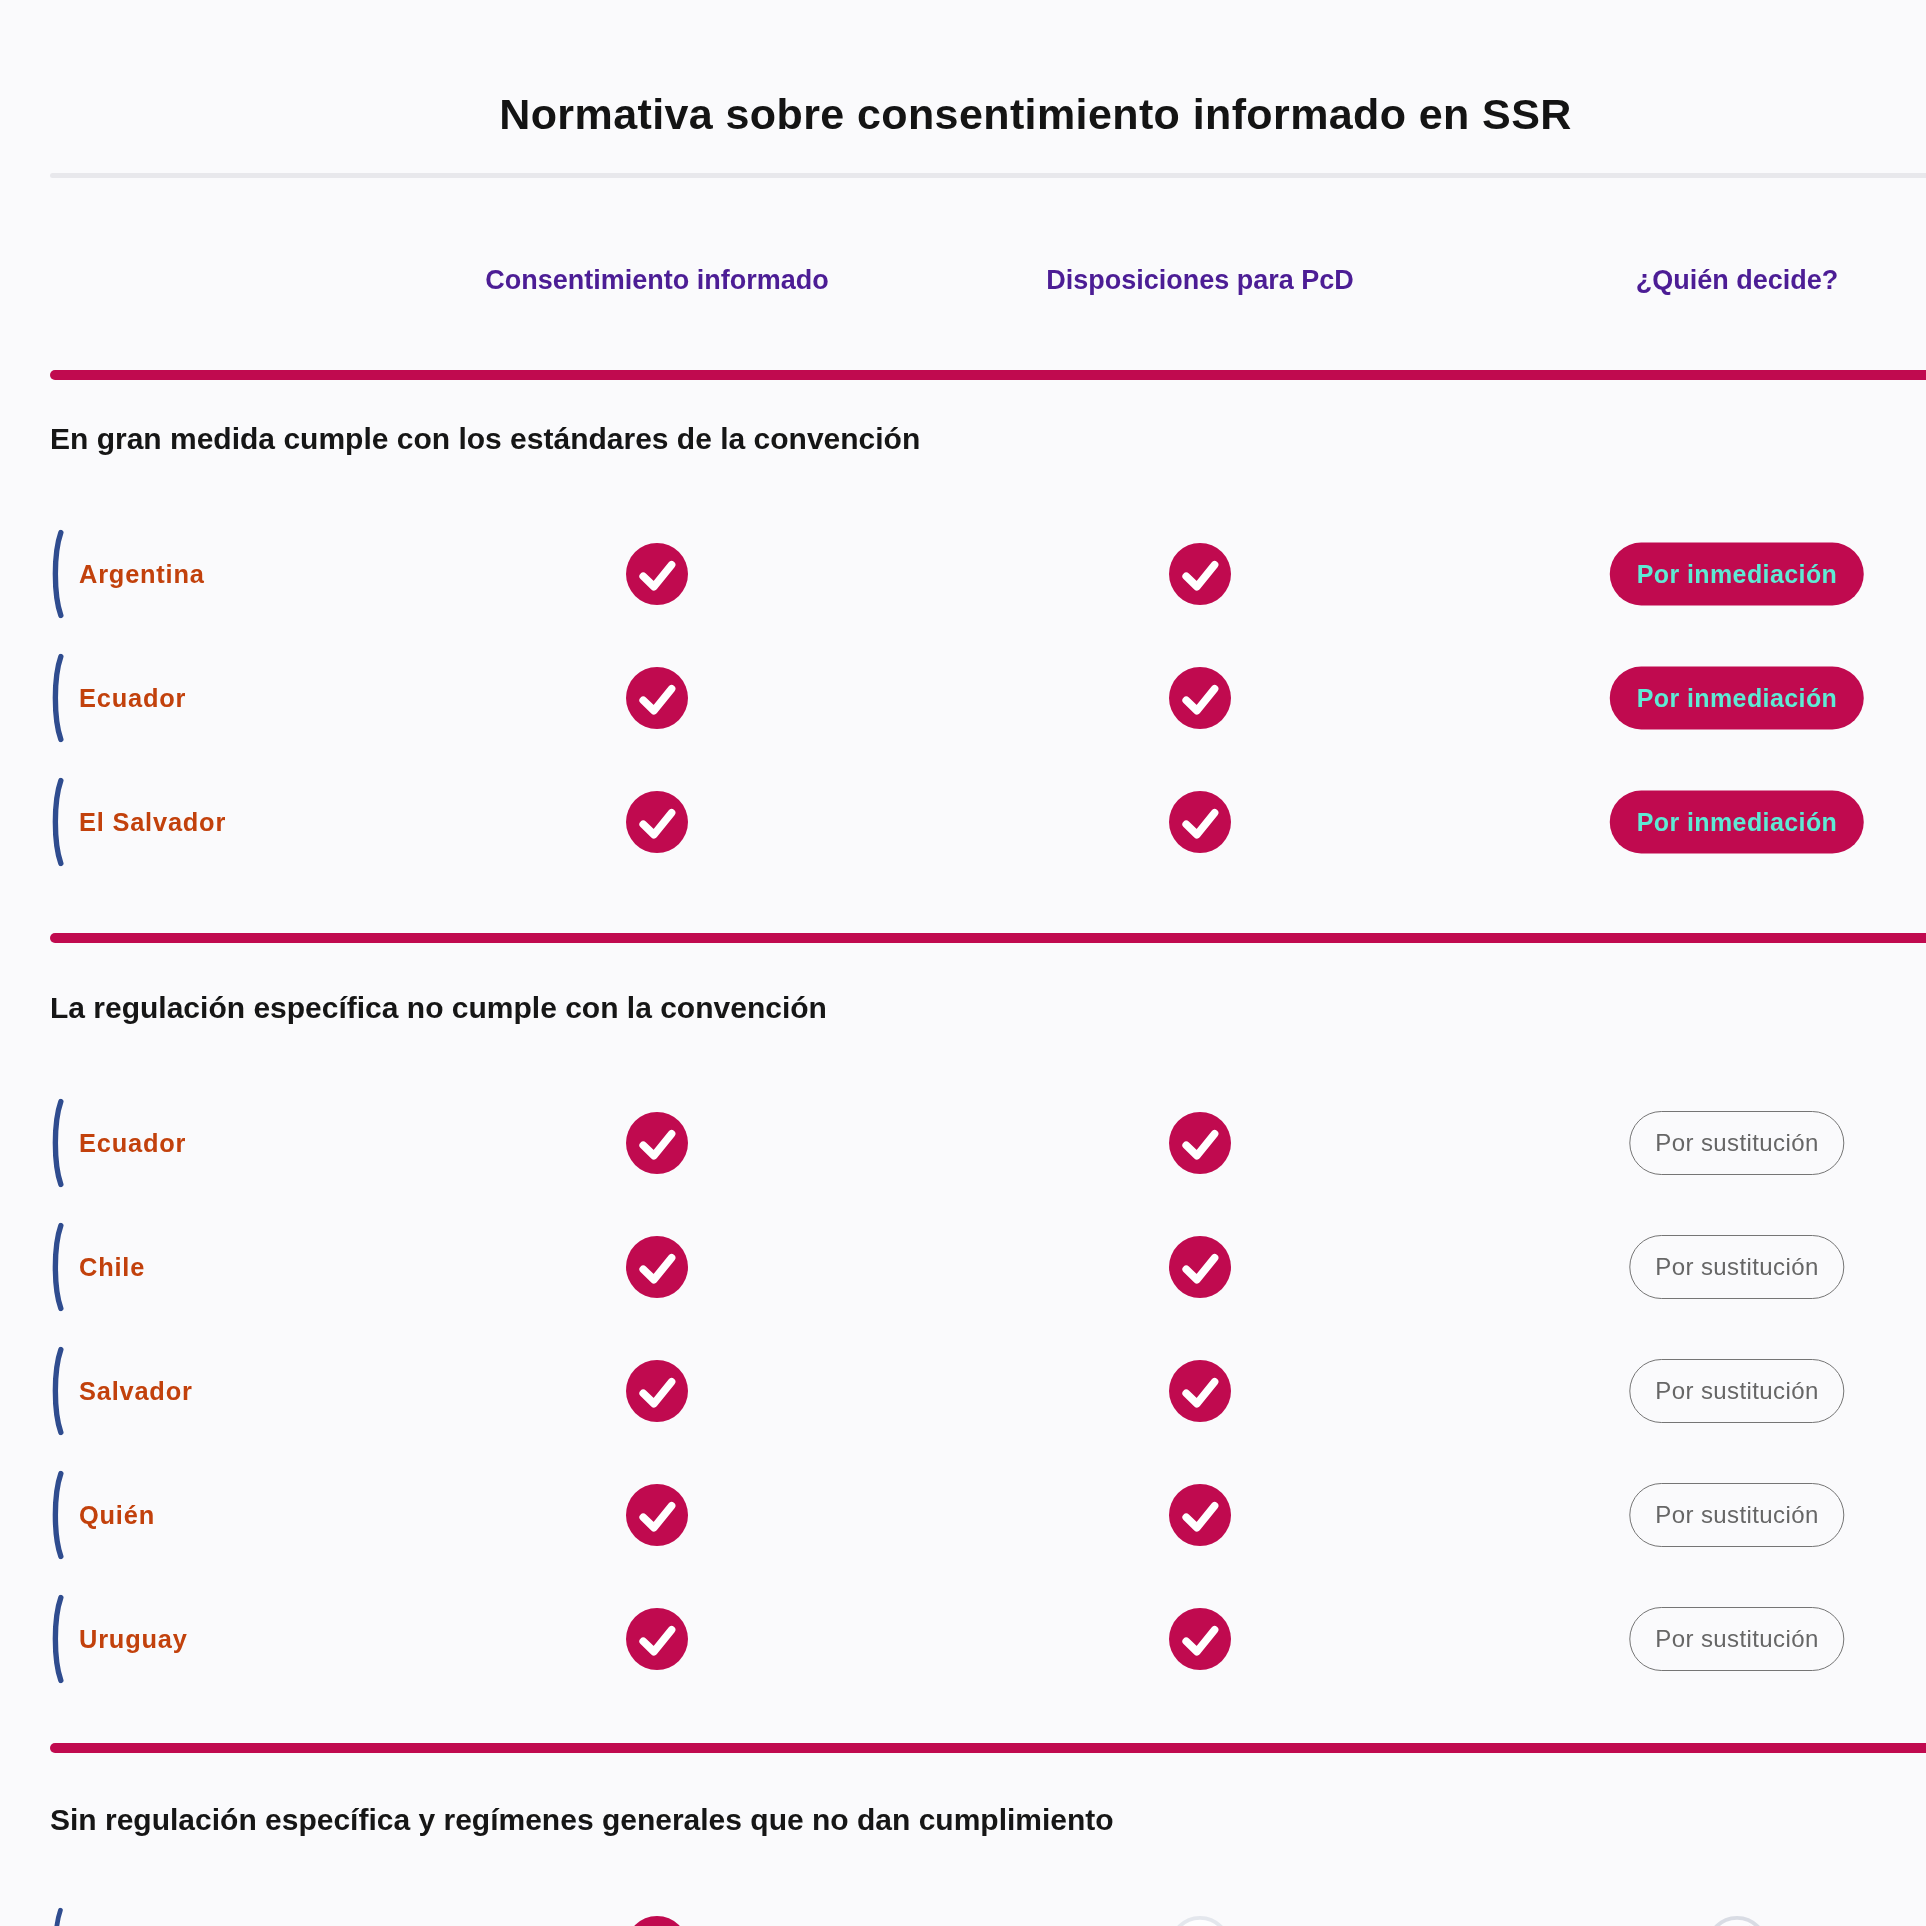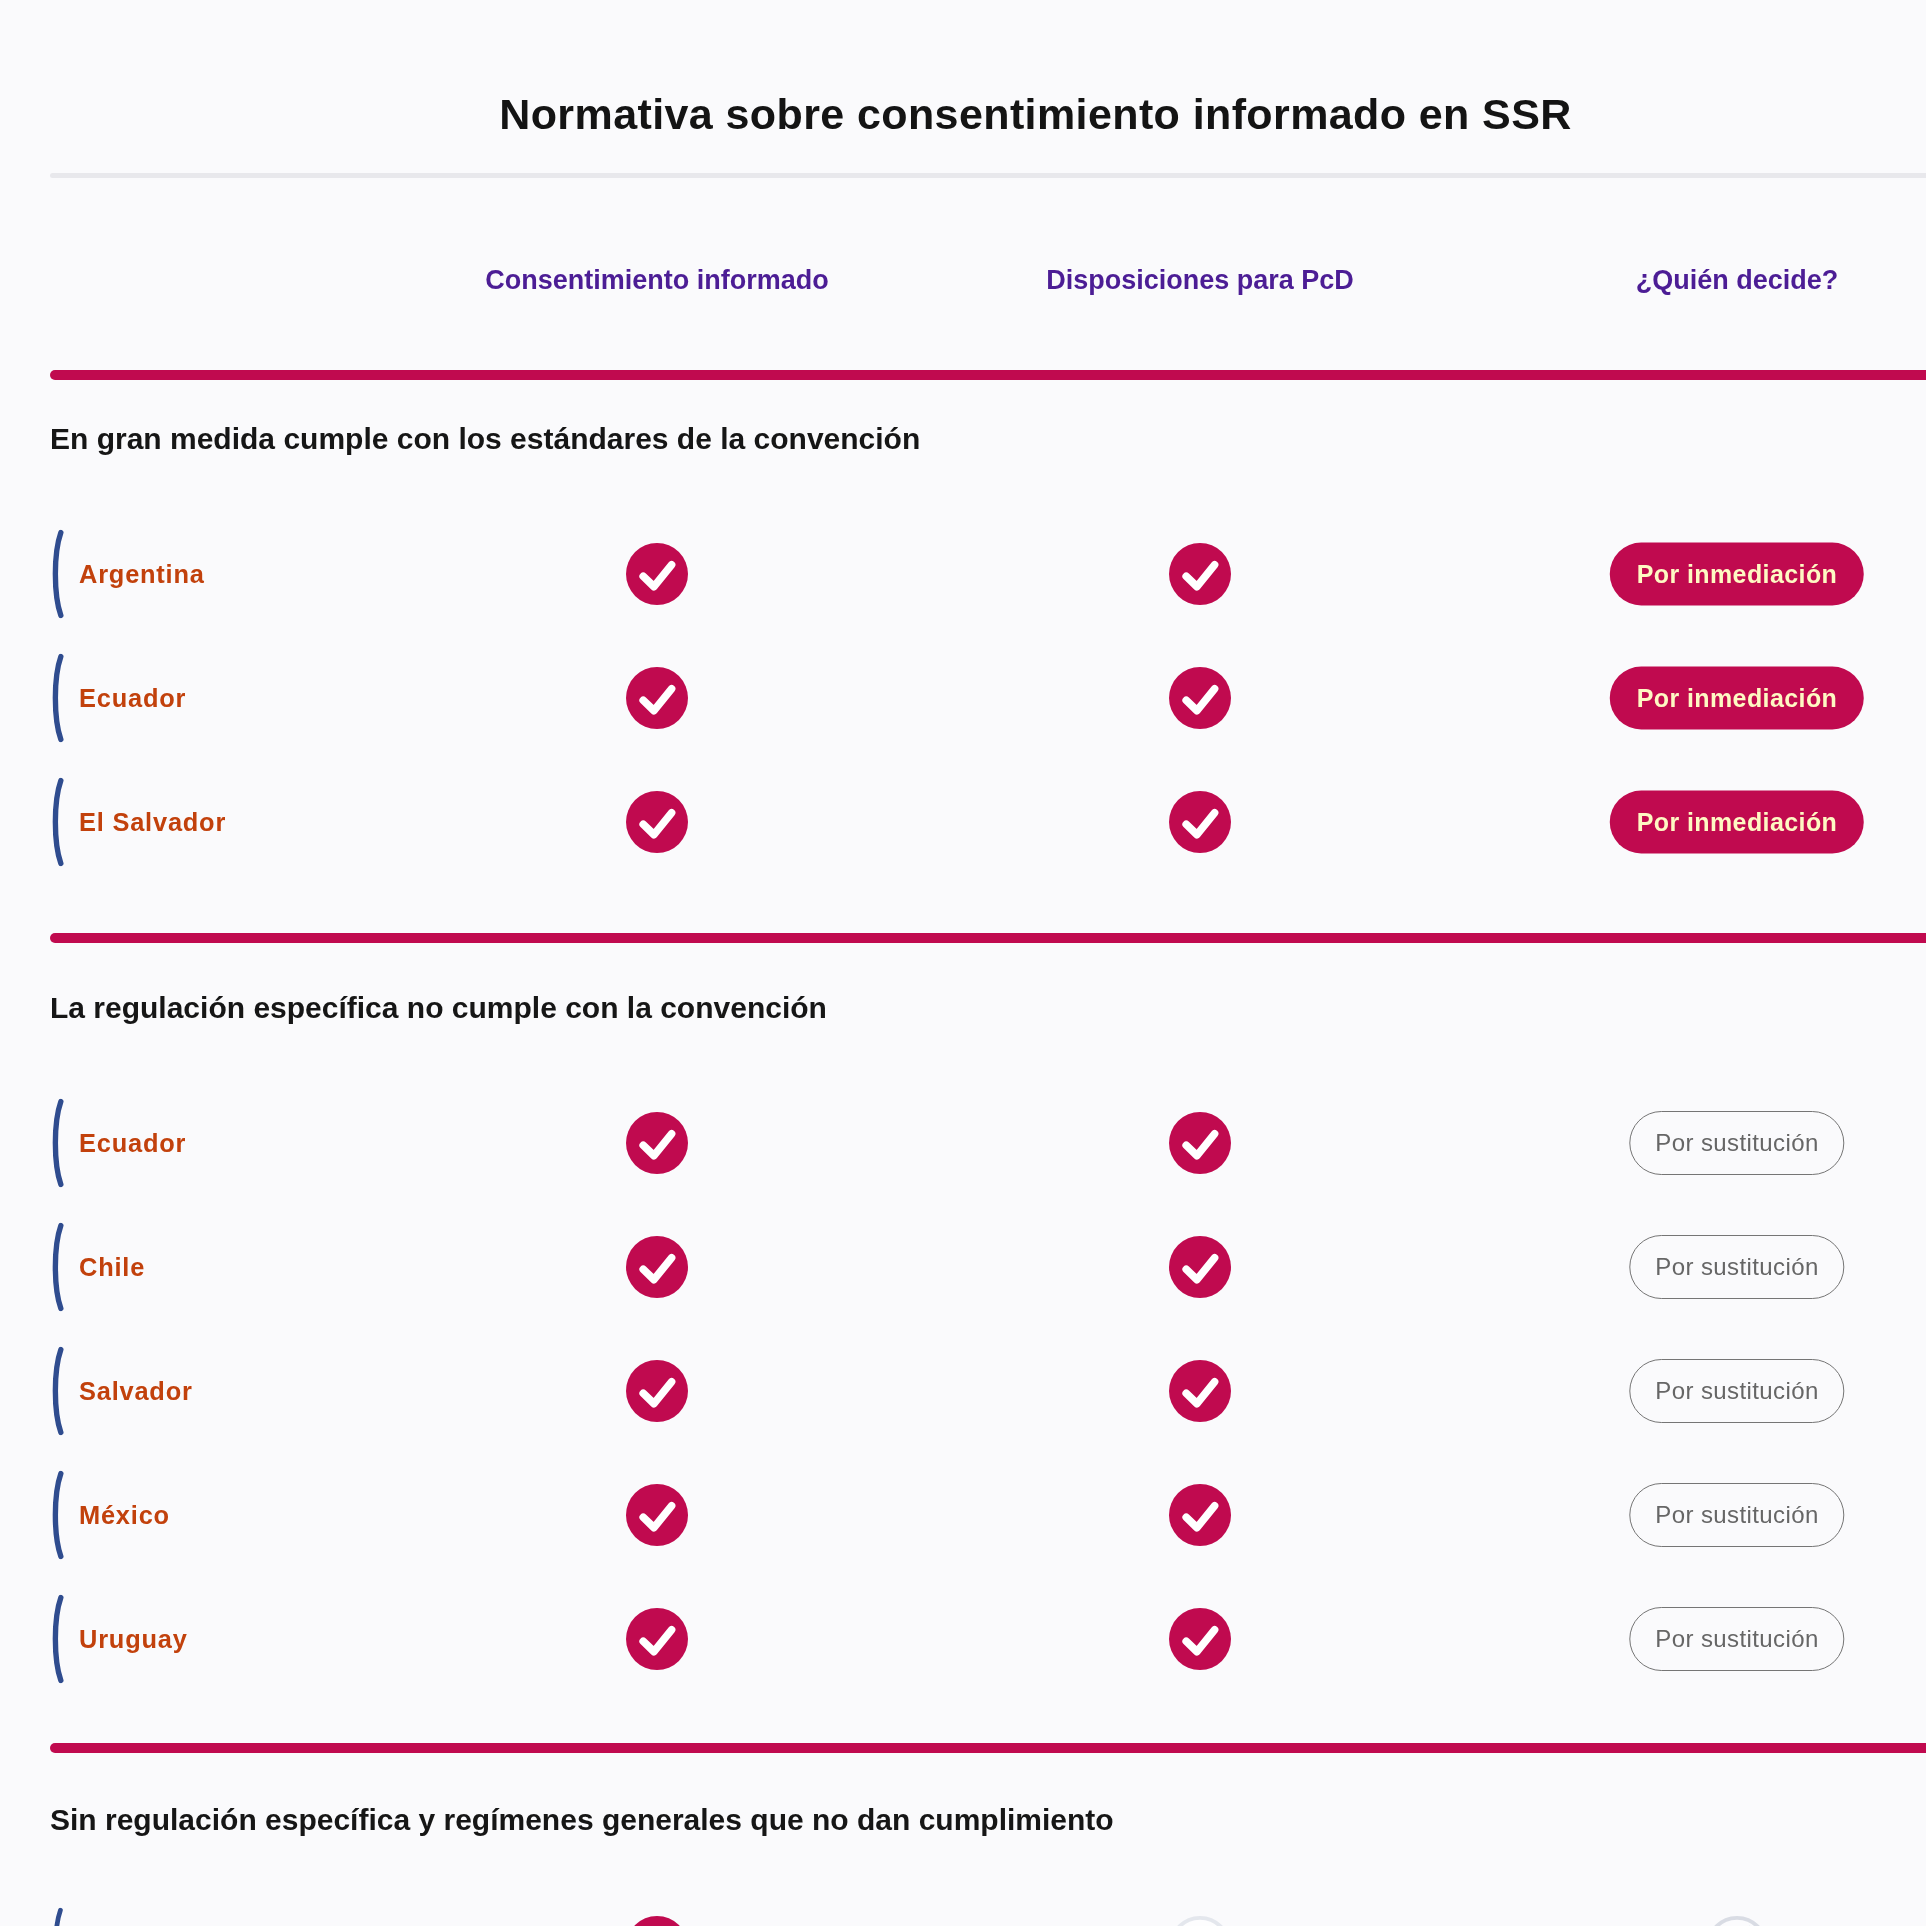--- a/index.html
+++ b/index.html
@@ -55,21 +55,21 @@
     position:absolute;left:29px;top:50%;transform:translateY(-50%);
     font-size:25.4px;font-weight:600;letter-spacing:0.8px;color:#c2410c;white-space:nowrap;
   }
   .cell{
     position:absolute;top:50%;transform:translate(-50%,-50%);
     display:flex;align-items:center;justify-content:center;
   }
   .check-icon,.empty-icon,.blocked-icon{width:62px;height:62px;display:block;}
 
   .pill-filled{
-    background:#c00a4f;color:#fef9c3;
+    background:#c00a4f;color:#5eead4;
     font-size:25px;font-weight:700;letter-spacing:0.4px;
     height:63px;line-height:63px;border-radius:32px;
     padding:0 27px;white-space:nowrap;
   }
   .pill-outlined{
     background:transparent;color:#666666;
     border:1.9px solid #757575;
     font-size:24px;font-weight:400;letter-spacing:0.4px;
     height:62px;line-height:62px;border-radius:33px;
     padding:0 25px;white-space:nowrap;
@@ -232,21 +232,21 @@
             </svg>
           </span>
         <span class="cell col-3">
             <span class="pill-outlined">Por sustitución</span>
           </span>
       </div>
       <div class="row">
         <svg class="bracket" viewBox="0 0 36 232">
             <use href="#icon-bracket"></use>
           </svg>
-        <span class="country">México</span>
+        <span class="country">Quién</span>
         <span class="cell col-1">
             <svg class="check-icon" viewBox="0 0 162 162">
               <use href="#icon-check"></use>
             </svg>
           </span>
         <span class="cell col-2">
             <svg class="check-icon" viewBox="0 0 162 162">
               <use href="#icon-check"></use>
             </svg>
           </span>

